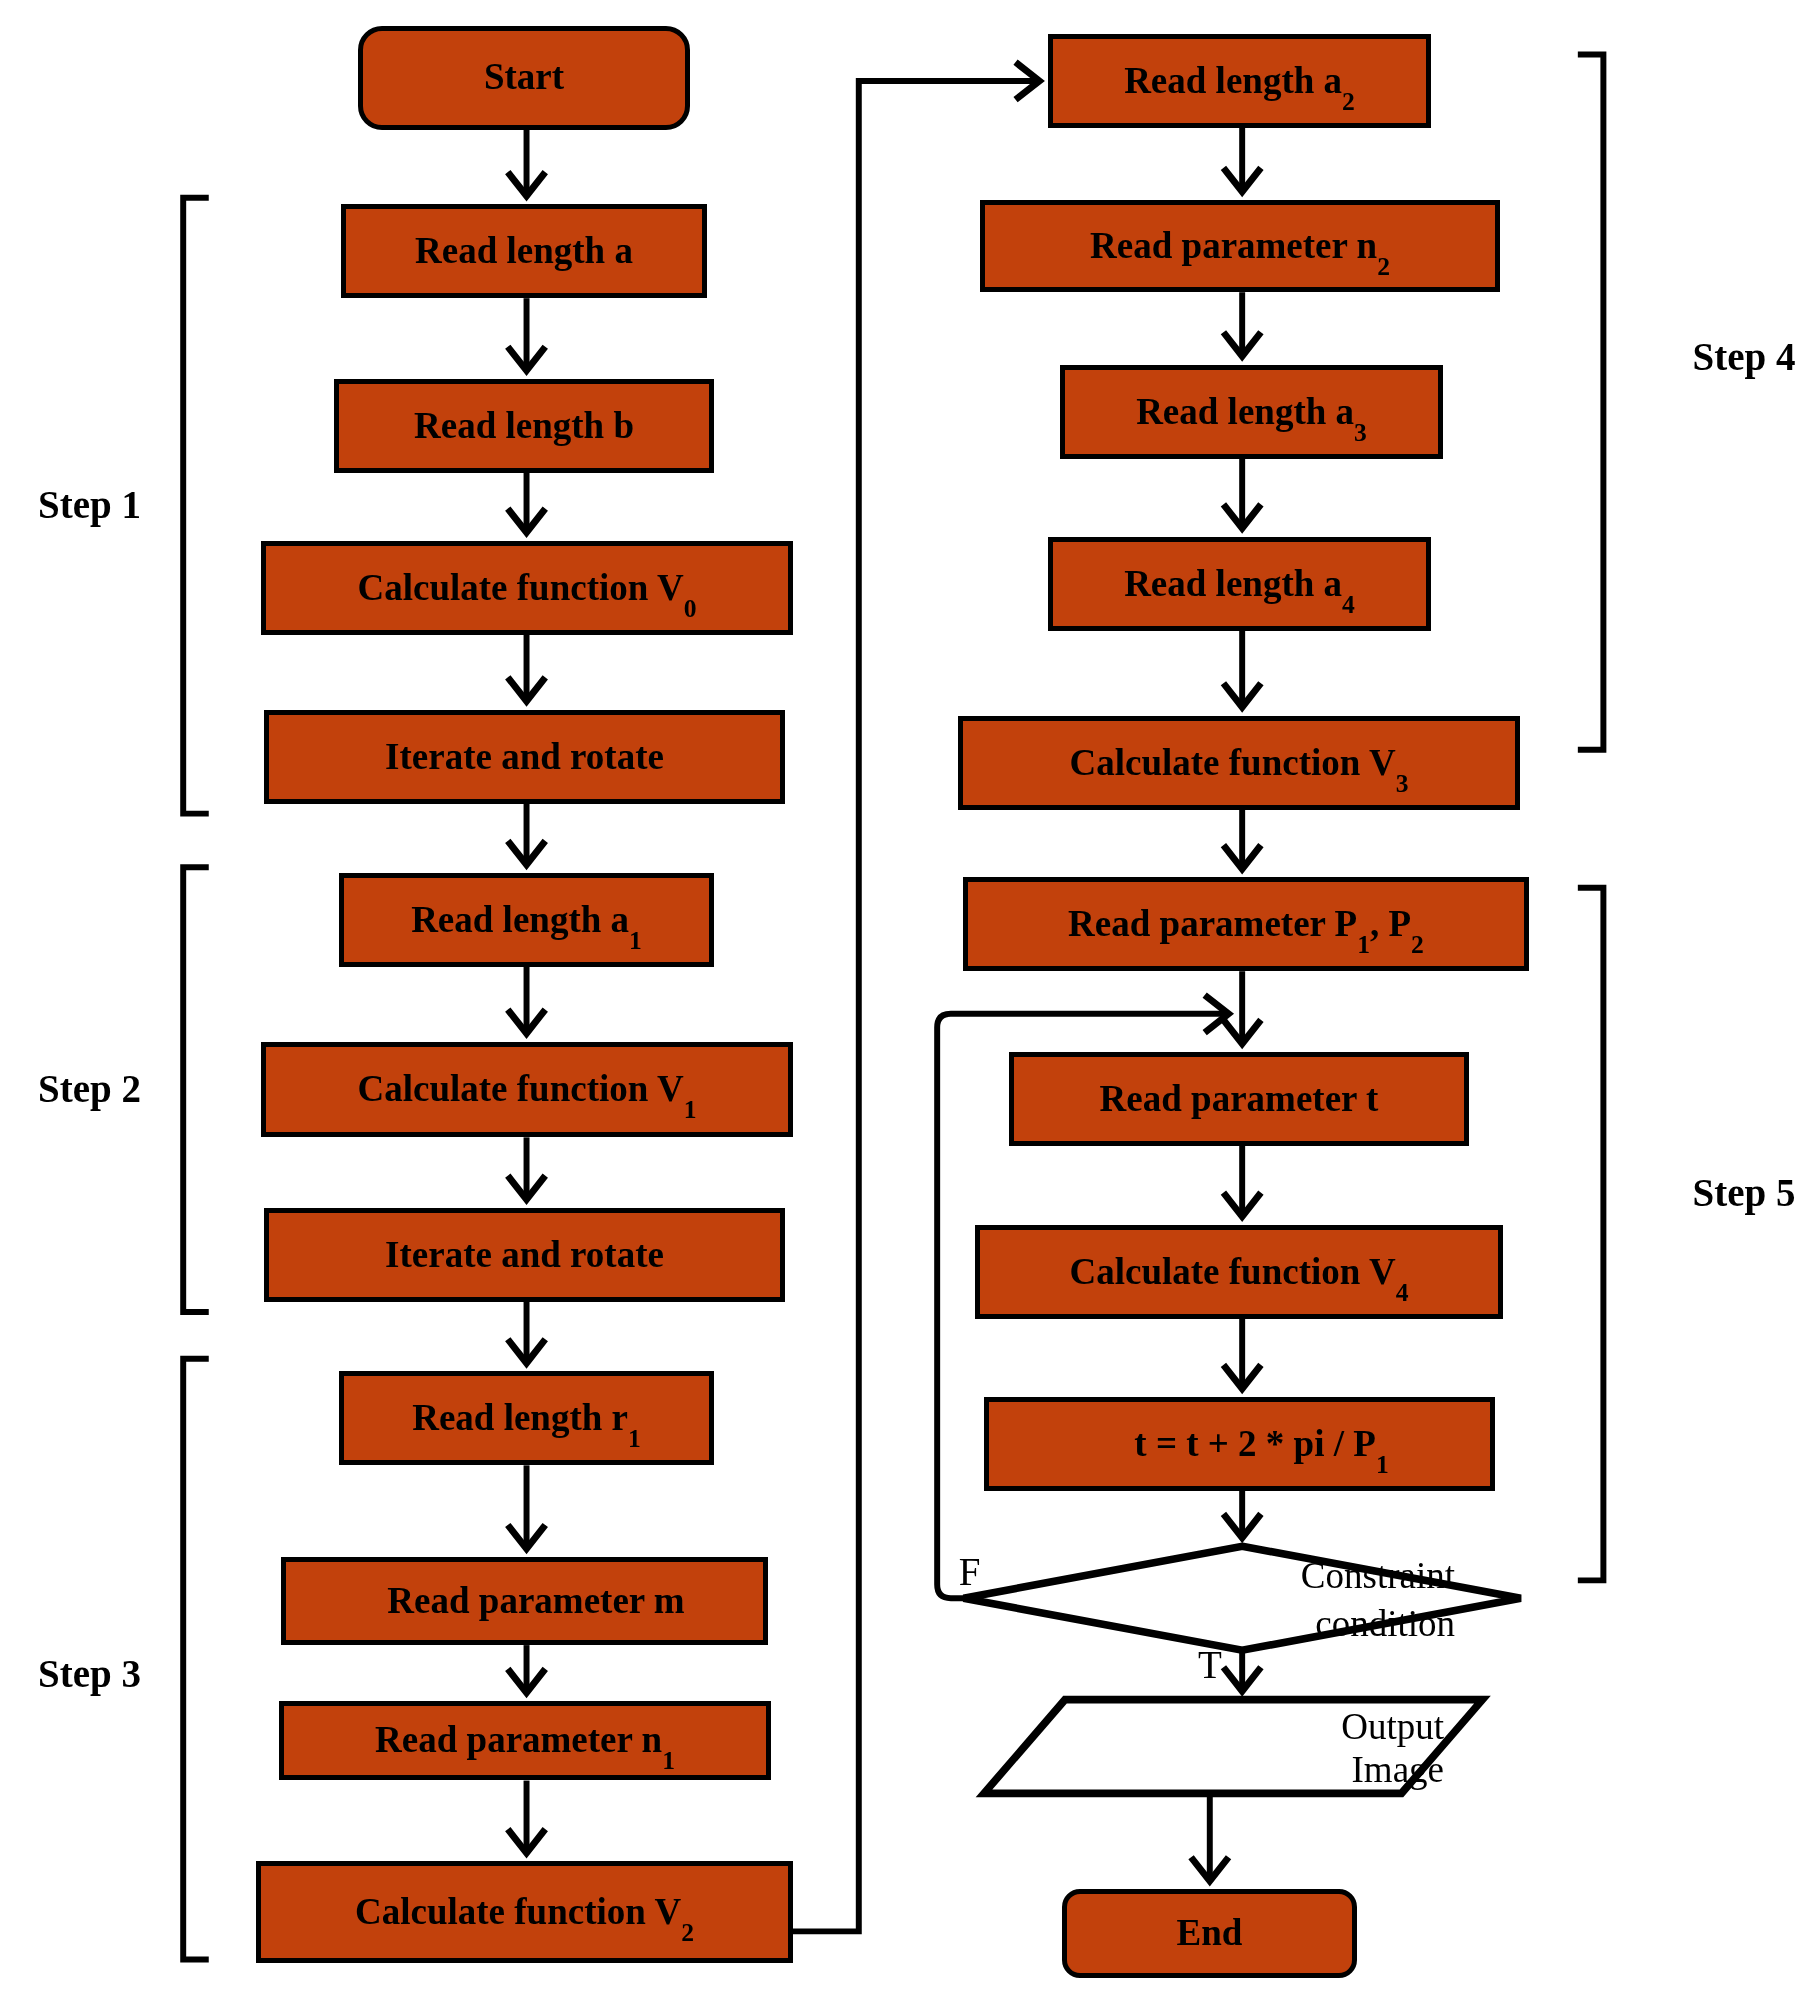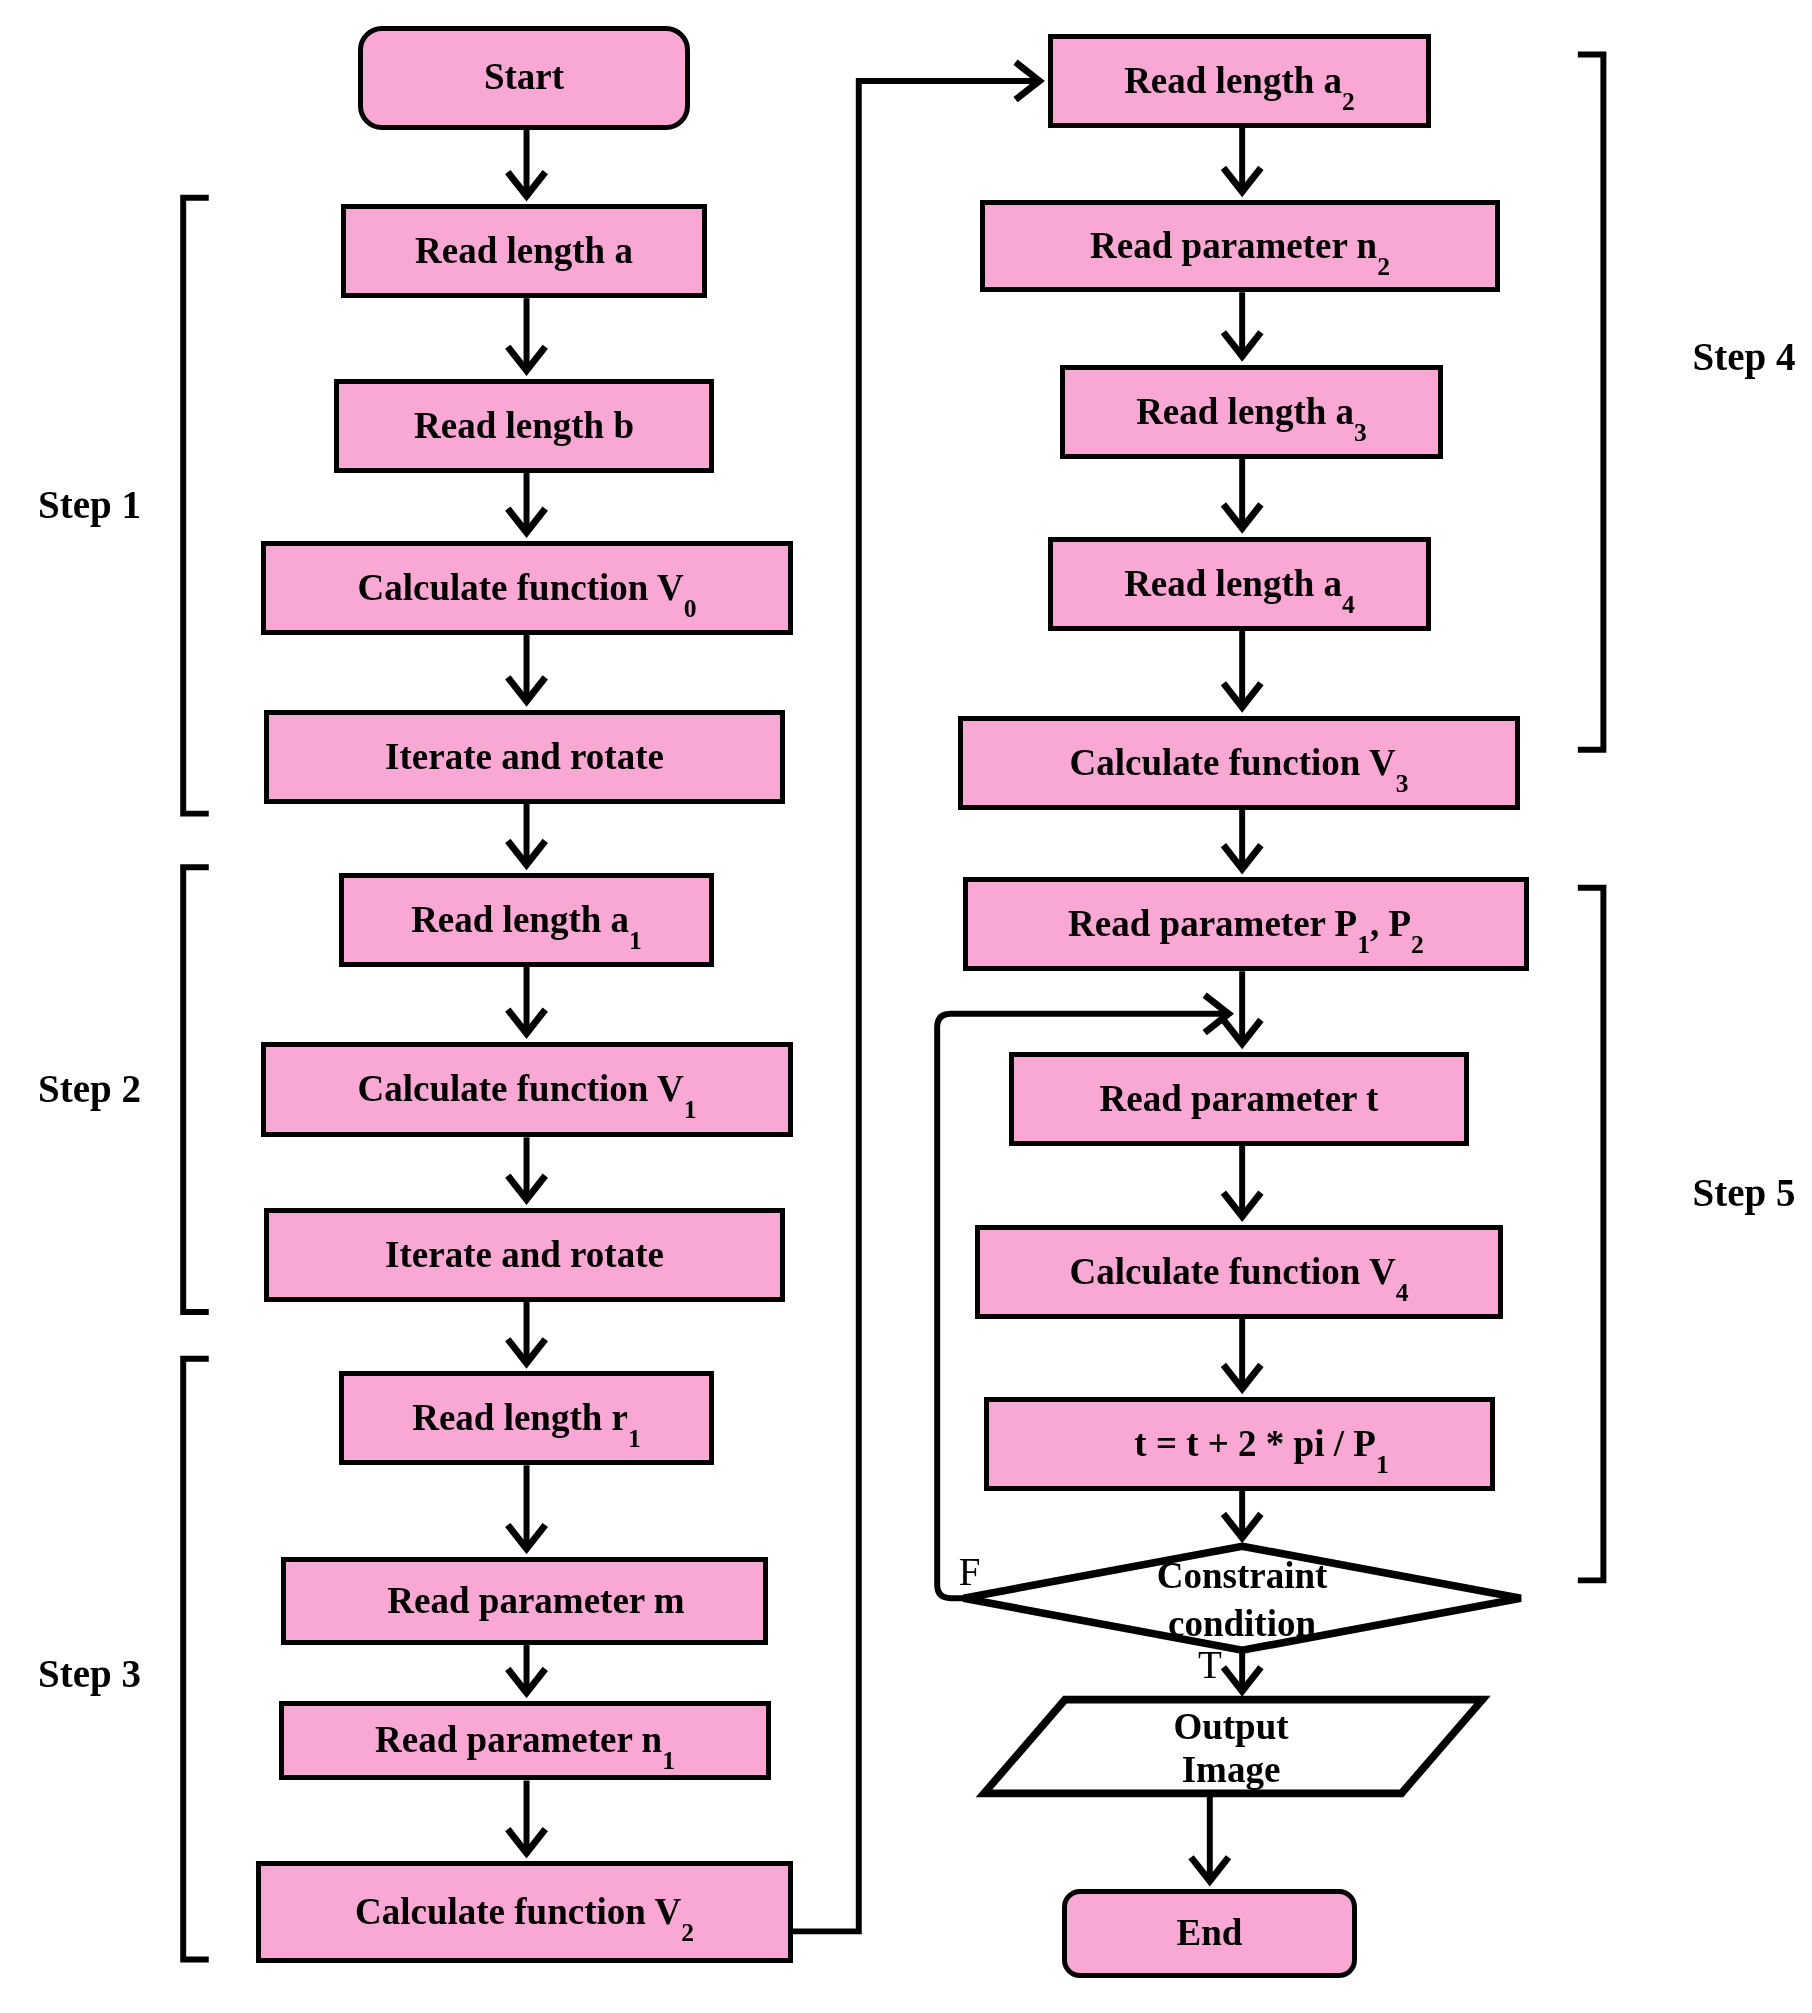--- a/index.html
+++ b/index.html
@@ -20,42 +20,42 @@
     position: absolute;
     left: 0;
     top: 0;
     width: 1813px;
     height: 2014px;
   }
   .box {
     position: absolute;
     box-sizing: border-box;
     border: 5.1px solid #000;
-    background: #f9a8d4;
+    background: #c2410c;
     display: flex;
     align-items: center;
     justify-content: center;
     text-align: center;
     font-weight: bold;
     font-size: 37px;
     line-height: 1.1;
     font-family: Liberation Serif, serif;
   }
   .rounded { border-radius: 24px; }
   .lbl { white-space: nowrap; }
   .lbl sub {
     font-size: 25.6px;
     line-height: 0;
     position: relative;
     top: 8.5px;
   }
   .shape-text {
     position: absolute;
-    text-align: center;
-    font-weight: bold;
+    text-align: right;
+    font-weight: normal;
     font-size: 37px;
     background: transparent;
     pointer-events: none;
   }
   .steplabel {
     position: absolute;
     font-weight: bold;
     font-size: 39px;
     text-align: center;
     white-space: nowrap;

